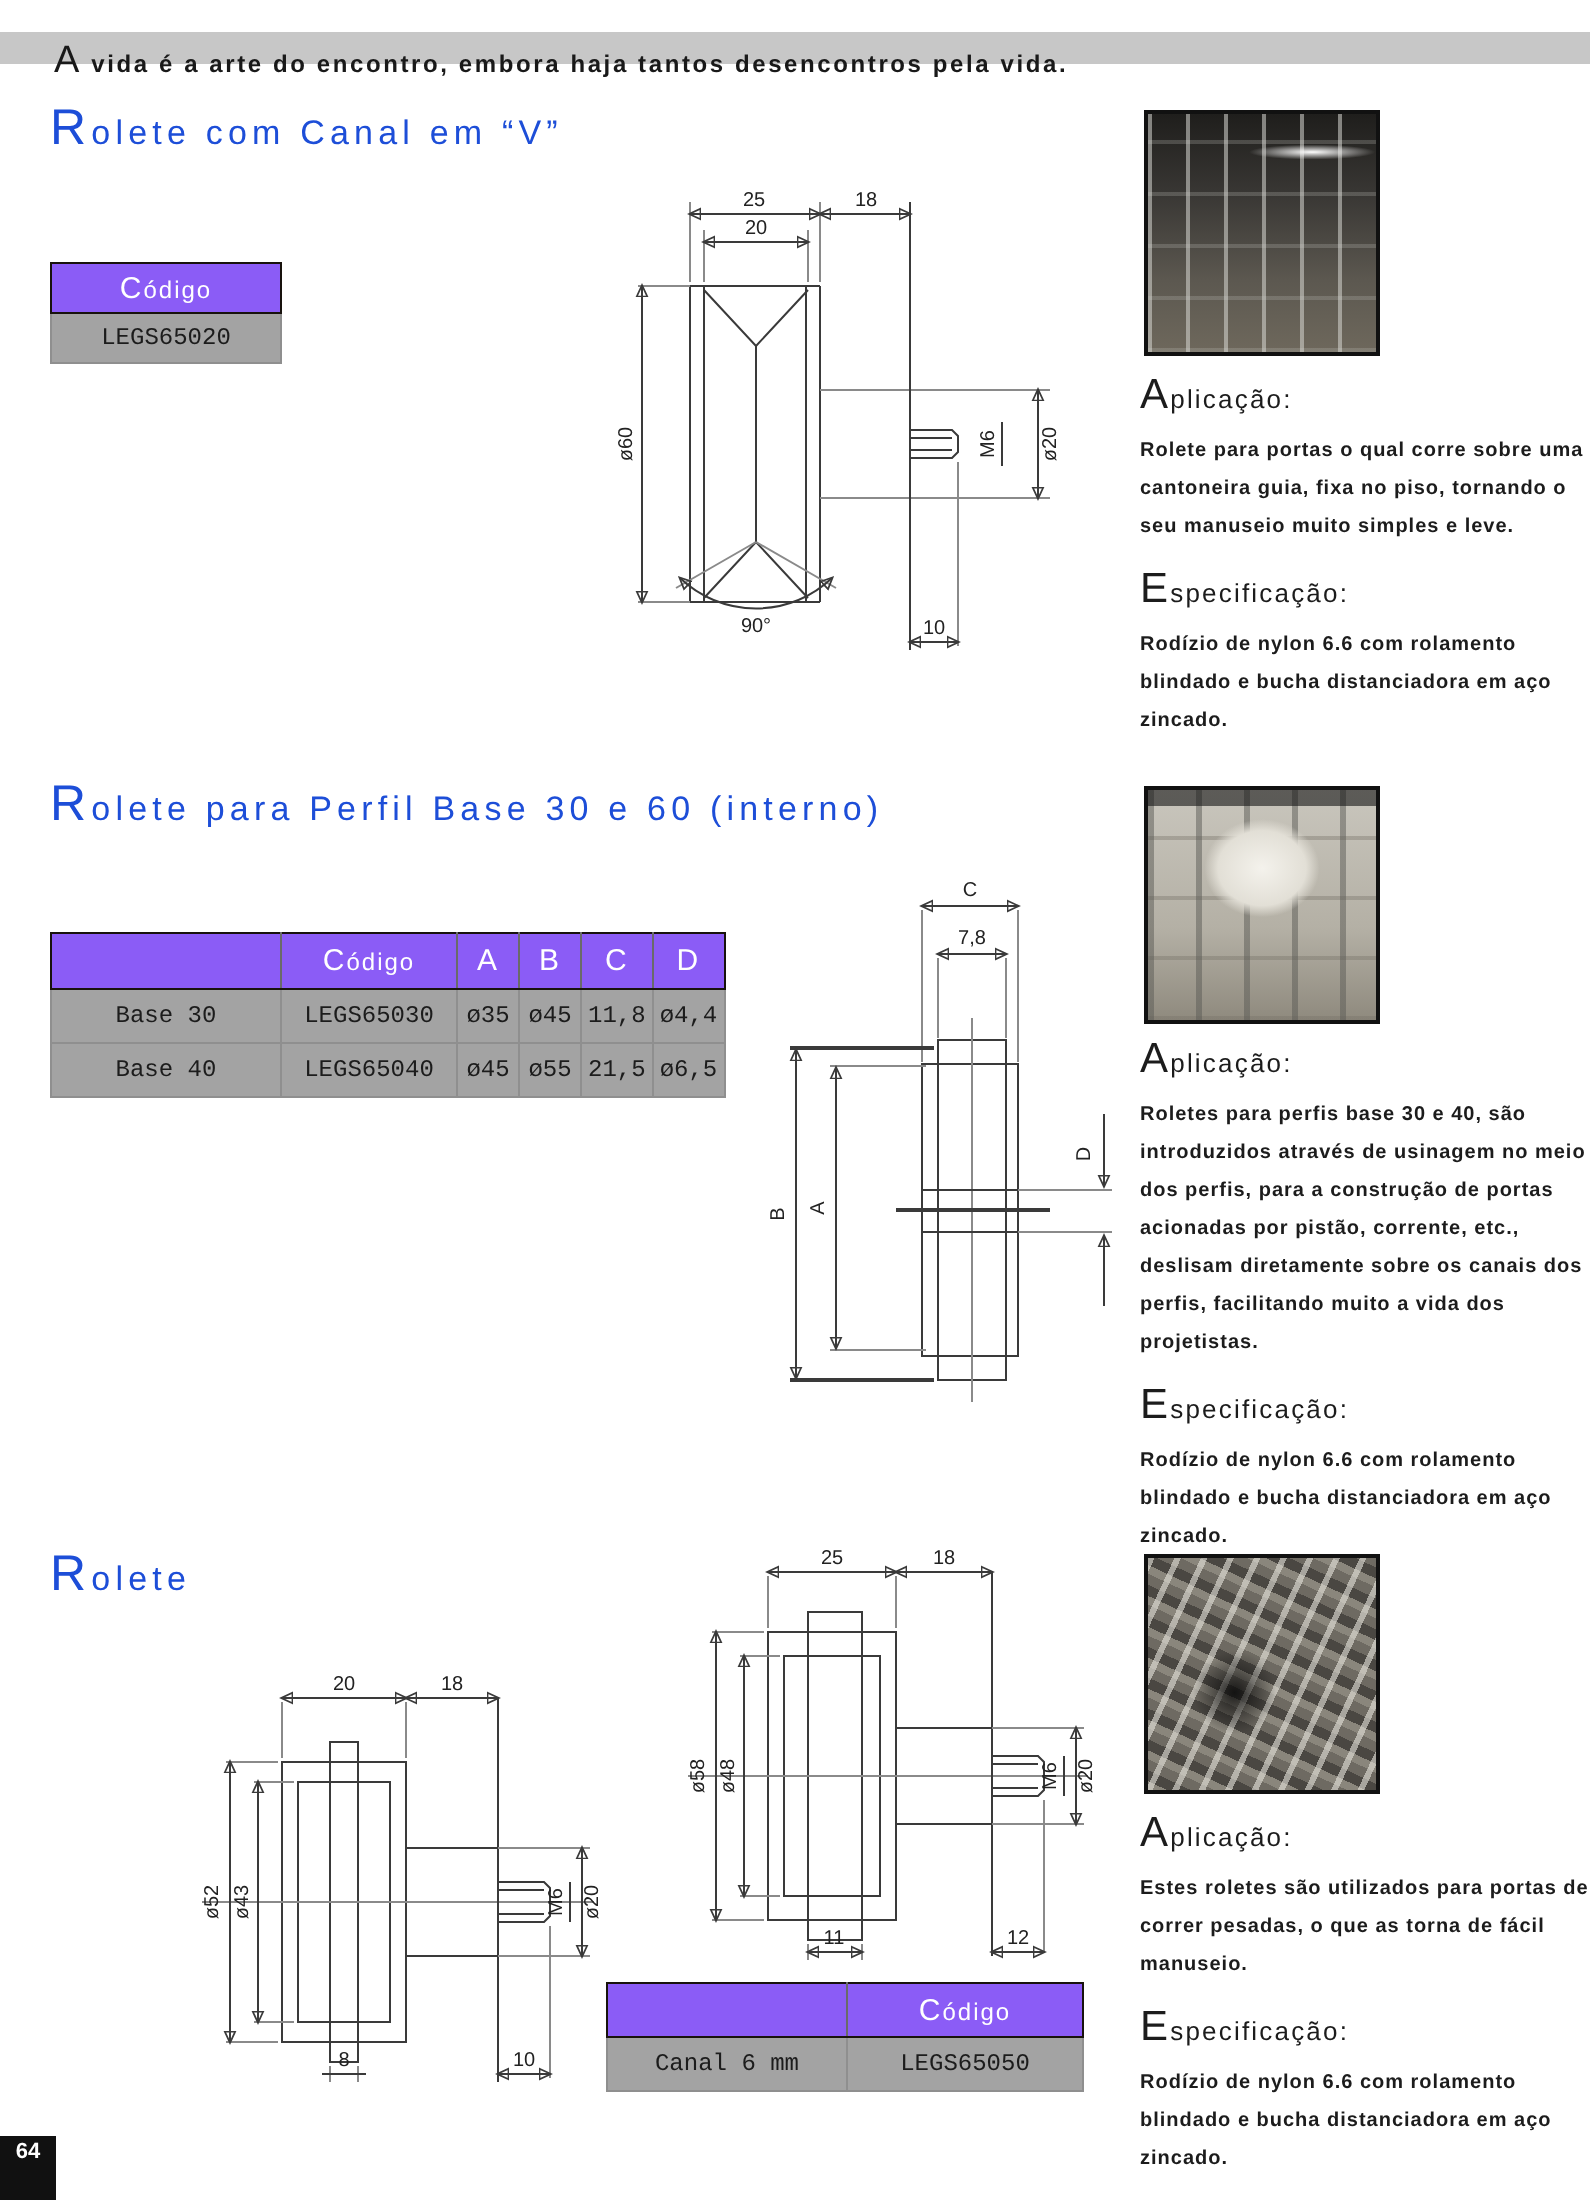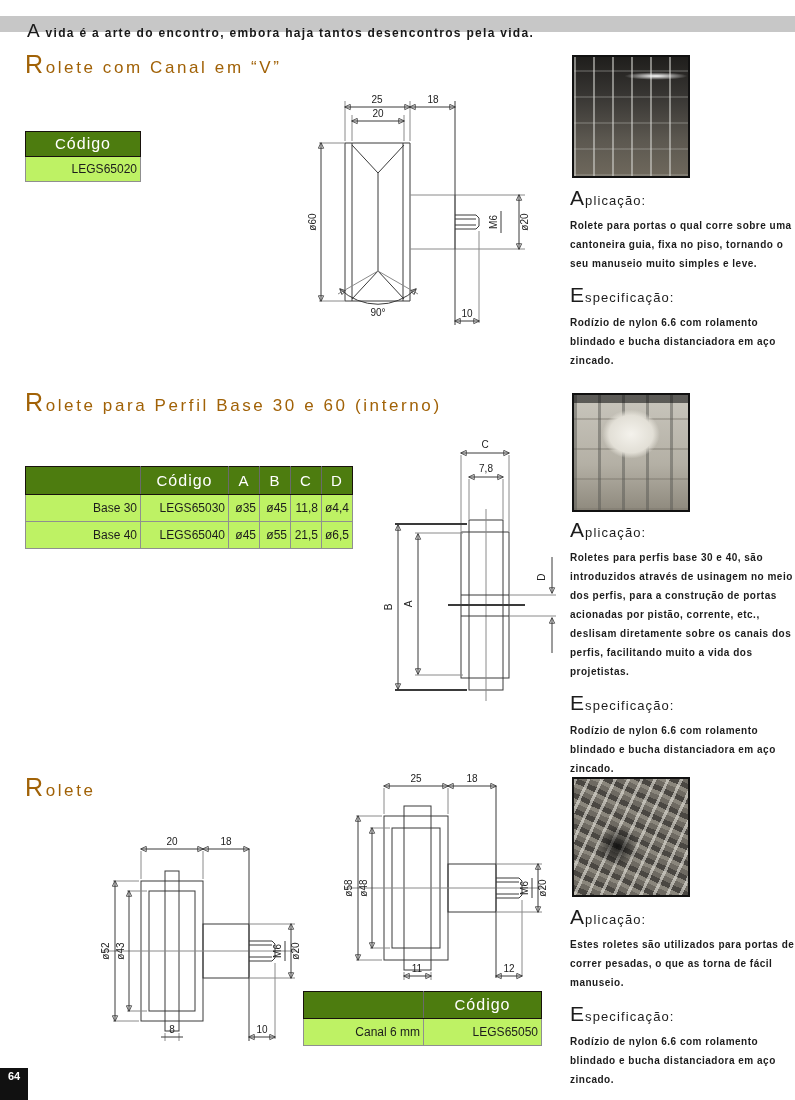--- a/index.html
+++ b/index.html
@@ -12,35 +12,35 @@
   .banner { position:absolute; left:0; top:16px; width:795px; height:16px; background:#c7c7c7; }
   .banner span {
     position:absolute; left:27px; top:4px; display:inline-block;
     font-size:12px; font-weight:bold; letter-spacing:1.3px; color:#191919;
   }
   .banner span::first-letter { font-size:19px; font-weight:normal; }
 
   
   .sec-title {
     position:absolute; margin:0; font-size:17px; font-weight:normal;
-    letter-spacing:2.6px; white-space:nowrap; color:#a16207;
+    letter-spacing:2.6px; white-space:nowrap; color:#1d4ed8;
   }
   .sec-title::first-letter { font-size:25px; }
 
   
   table.tbl { position:absolute; border-collapse:collapse; font-size:12px; color:#1c1c1c; }
   table.tbl th {
-    background:#4d7c0f; color:#fff; font-weight:normal; letter-spacing:1px;
-    font-size:16px; border:1px solid #18120d; border-right:1px solid #6a6a6a;
+    background:#8b5cf6; color:#fff; font-weight:normal; letter-spacing:1px;
+    font-size:12px; border:1px solid #18120d; border-right:1px solid #6a6a6a;
     text-align:center; padding:0 4px;
   }
   table.tbl th:last-child { border-right:1px solid #18120d; }
   table.tbl th::first-letter { font-size:15px; }
   table.tbl td {
-    border:1px solid #8f8f8f; background:#bef264; text-align:right; padding:0 3px;
+    border:1px solid #8f8f8f; background:#a3a3a3; text-align:center; padding:0 3px;font-family:Liberation Mono, monospace;
   }
   #tbl1 th { height:25px; } #tbl1 td { height:25px; width:115px; }
   #tbl2 th { height:28px; } #tbl2 td { height:27px; }
   #tbl3 th { height:27px; } #tbl3 td { height:27px; }
 
   
   .txt { position:absolute; width:230px; }
   .txt h3 { margin:0 0 6px 0; font-size:13px; font-weight:normal; letter-spacing:1.1px; }
   .txt h3::first-letter { font-size:21px; }
   .txt p  { margin:0 0 10px 0; font-size:10px; font-weight:bold; line-height:19px; letter-spacing:0.5px; }

